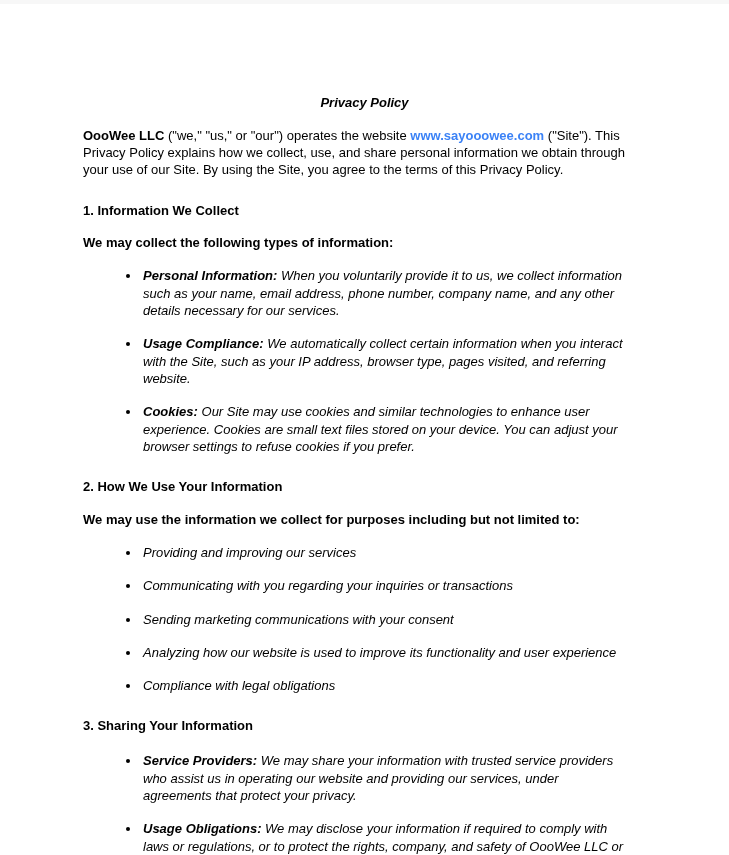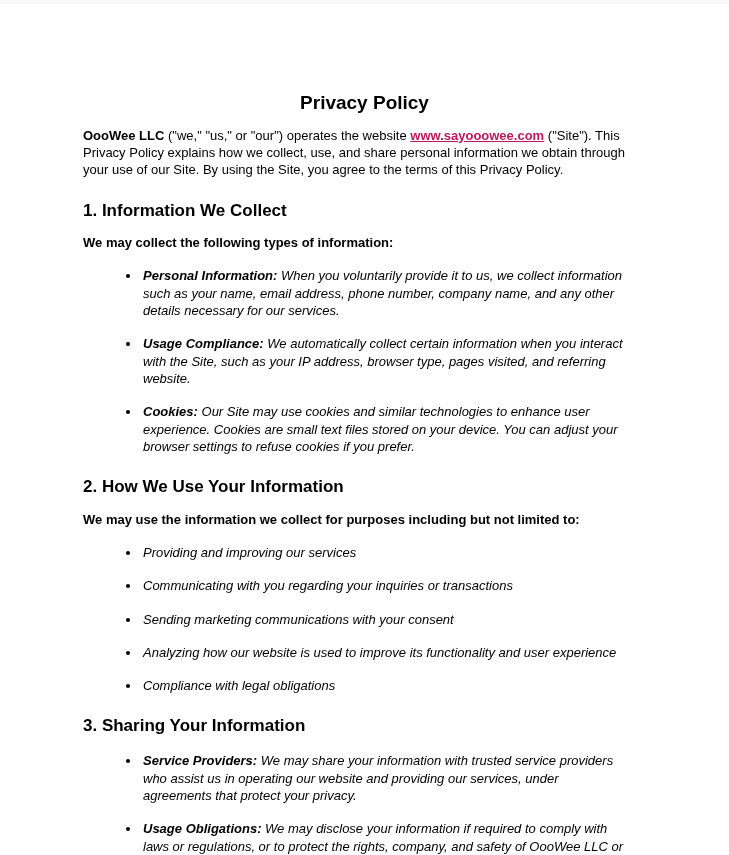--- a/index.html
+++ b/index.html
@@ -23,48 +23,48 @@
     box-sizing: border-box;
     width: 729px;
     padding: 90px 83px 0 83px;
     font-size: 13px;
     line-height: 17.3px;
   }
   p { margin: 0; }
   .doc-title {
     margin: 0;
     text-align: center;
-    font-size: 19px;
+    font-size: 13px;
     font-weight: bold;
     line-height: 17.3px;
+    font-style: italic;
   }
   .effective { margin-top: 13px; }
   .intro { margin-top: 15.5px; }
   b, strong { font-weight: bold; }
   .section-heading {
     margin: 22px 0 0 0;
-    font-size: 17px;
+    font-size: 13px;
     font-weight: bold;
     line-height: 20px;
   }
   .lead { margin-top: 13.5px; font-weight: bold; }
   ul.bullets {
     margin: 14.5px 0 0 0;
     padding-left: 42px;
     list-style: disc outside;
   }
   ul.bullets li {
     margin: 16px;
     padding-left: 2px;
     font-style: italic;
   }
   a.site-link {
-    color: #be185d;
+    color: #3b82f6;
     font-weight: bold;
-    text-decoration: underline;
     cursor: pointer;
   }
 </style>
 </head>
 <body>
 
 <div class="top-edge"></div>
 
 <div class="doc">
 

